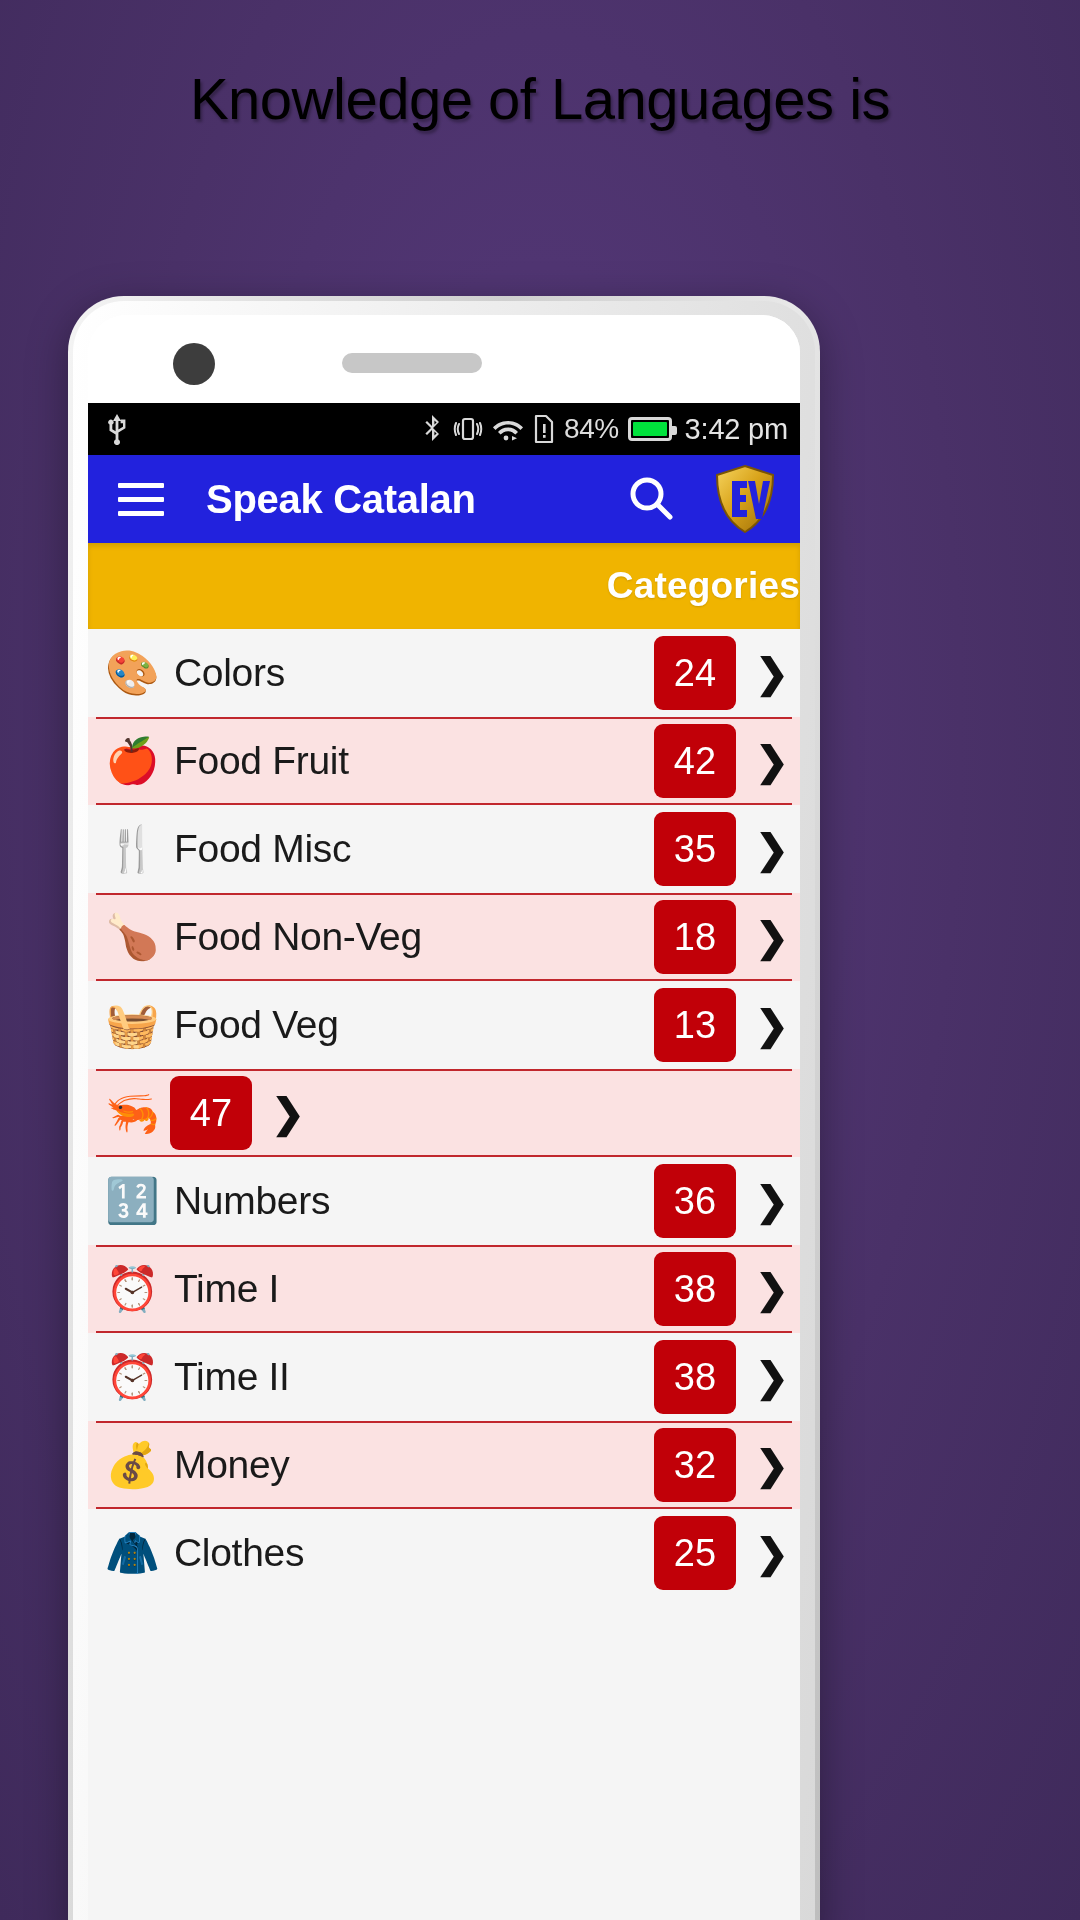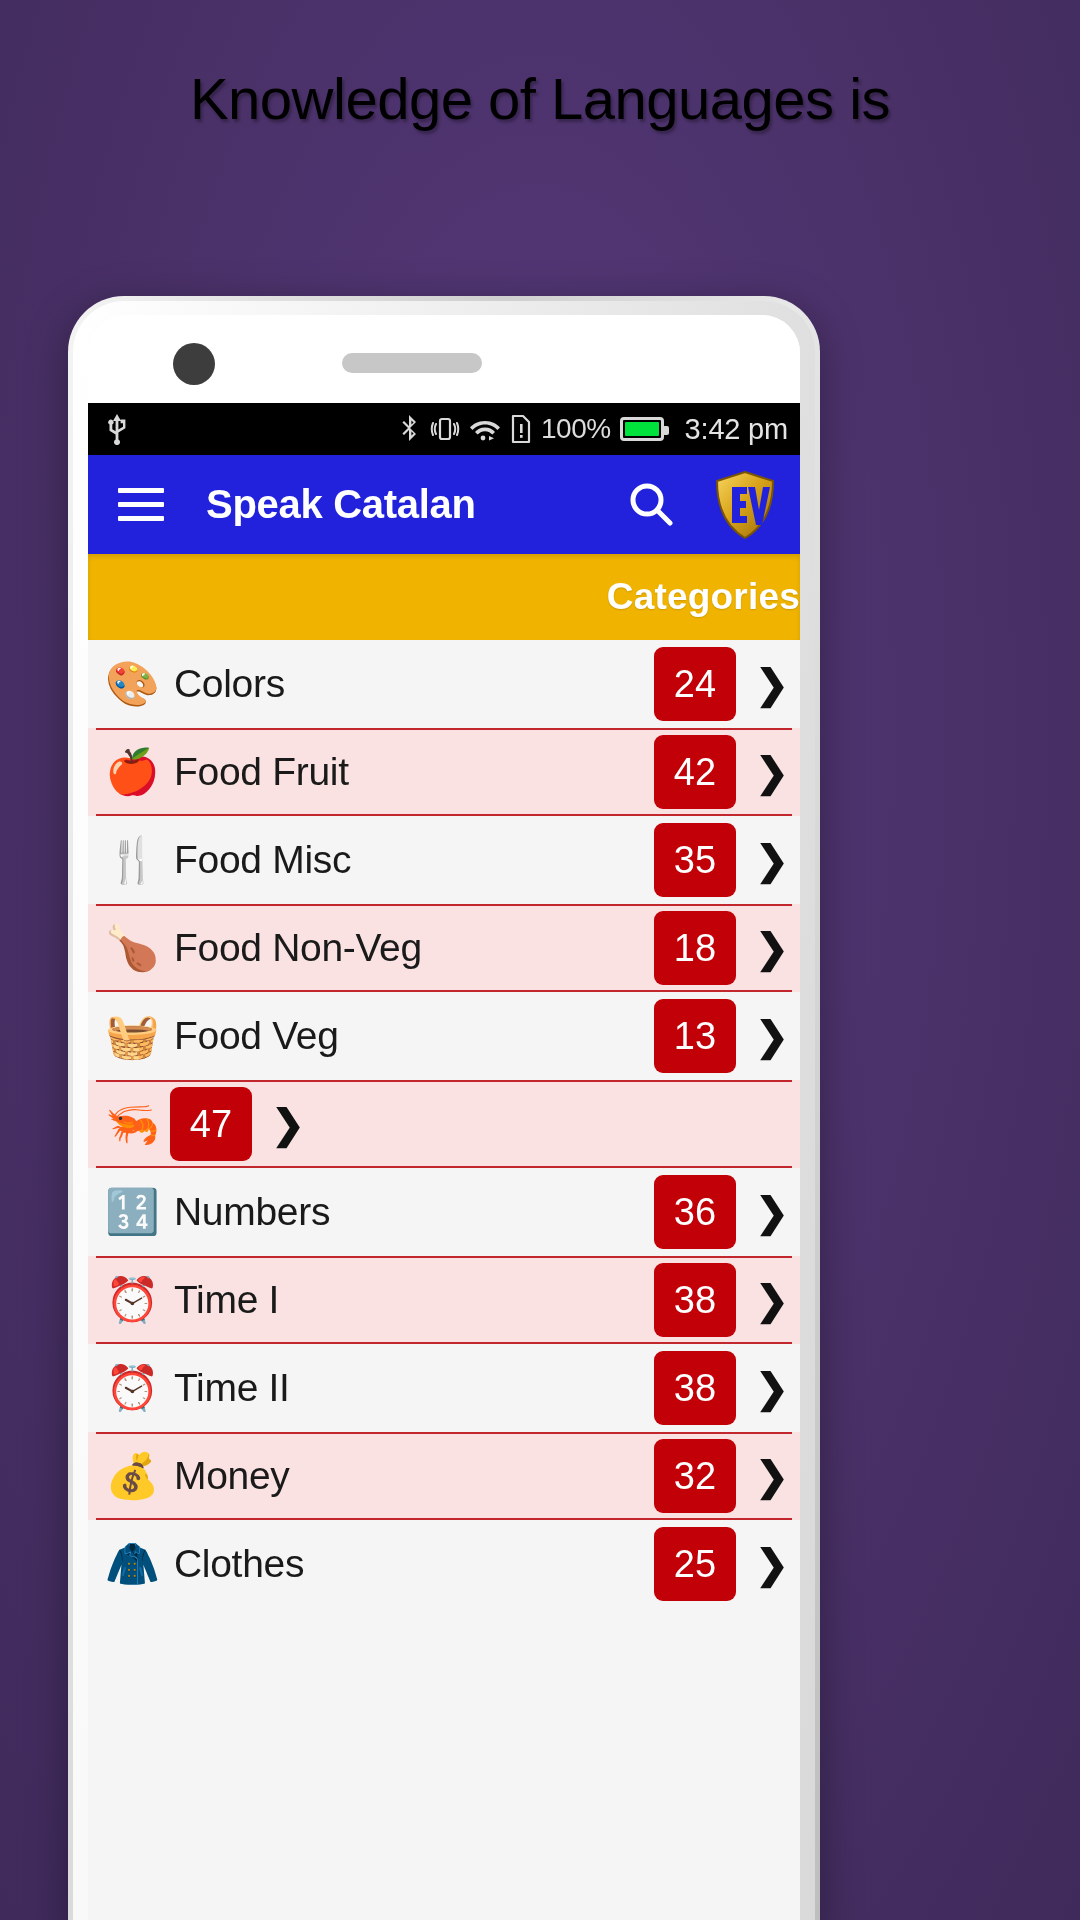--- a/index.html
+++ b/index.html
@@ -93,21 +93,21 @@
   .sb-icon { display: block; }
   .sb-battpct {
     font-size: 28px;
     color: #dcdcdc;
     letter-spacing: -0.5px;
   }
   .sb-time {
     font-size: 29px;
     color: #e4e4e4;
     letter-spacing: -0.2px;
-    margin-left: 12px;
+    margin-left: 4px;
   }
   .batt {
     width: 44px; height: 24px;
     border: 3px solid #d8d8d8;
     border-radius: 4px;
     position: relative;
     padding: 2px;
   }
   .batt::after {
     content: "";
@@ -119,21 +119,21 @@
   }
   .batt > i {
     display: block;
     height: 100%;
     background: #00e23c;
     border-radius: 1px;
   }
 
   
   .appbar {
-    height: 99px;
+    height: 88px;
     background: #2222dd;
     display: flex;
     align-items: center;
     padding: 0 24px 0 30px;
   }
   .hamburger {
     width: 46px;
     display: flex; flex-direction: column; gap: 9px;
     cursor: pointer;
   }
@@ -267,21 +267,21 @@
             <path d="M16 6 C9 6 3.6 9.4 1 12.4 L3.6 15 C6 12.3 10.6 9.6 16 9.6 C21.4 9.6 26 12.3 28.4 15 L31 12.4 C28.4 9.4 23 6 16 6 Z" fill="#d9d9d9"></path>
             <path d="M16 12.6 C11.6 12.6 8 14.7 6 17 L8.6 19.6 C10.2 17.9 12.8 16.2 16 16.2 C19.2 16.2 21.8 17.9 23.4 19.6 L26 17 C24 14.7 20.4 12.6 16 12.6 Z" fill="#d9d9d9"></path>
             <circle cx="14" cy="23" r="2.4" fill="#d9d9d9"></circle>
             <path d="M20 21 L25 23.2 L20 25.4 Z" fill="#d9d9d9"></path>
           </svg>
           <svg class="sb-icon" width="22" height="30" viewBox="0 0 22 30">
             <path d="M3 2 L13 2 L19 8 L19 28 L3 28 Z" fill="none" stroke="#d9d9d9" stroke-width="2.2" stroke-linejoin="round"></path>
             <rect x="10" y="10" width="2.6" height="9" fill="#d9d9d9"></rect>
             <rect x="10" y="21" width="2.6" height="2.8" fill="#d9d9d9"></rect>
           </svg>
-          <span class="sb-battpct">100%</span>
+          <span class="sb-battpct">84%</span>
           <span class="batt">
               <i></i>
             </span>
           <span class="sb-time">3:42 pm</span>
         </div>
       </div>
 
       <div class="appbar">
         <div class="hamburger">
           <span></span>

